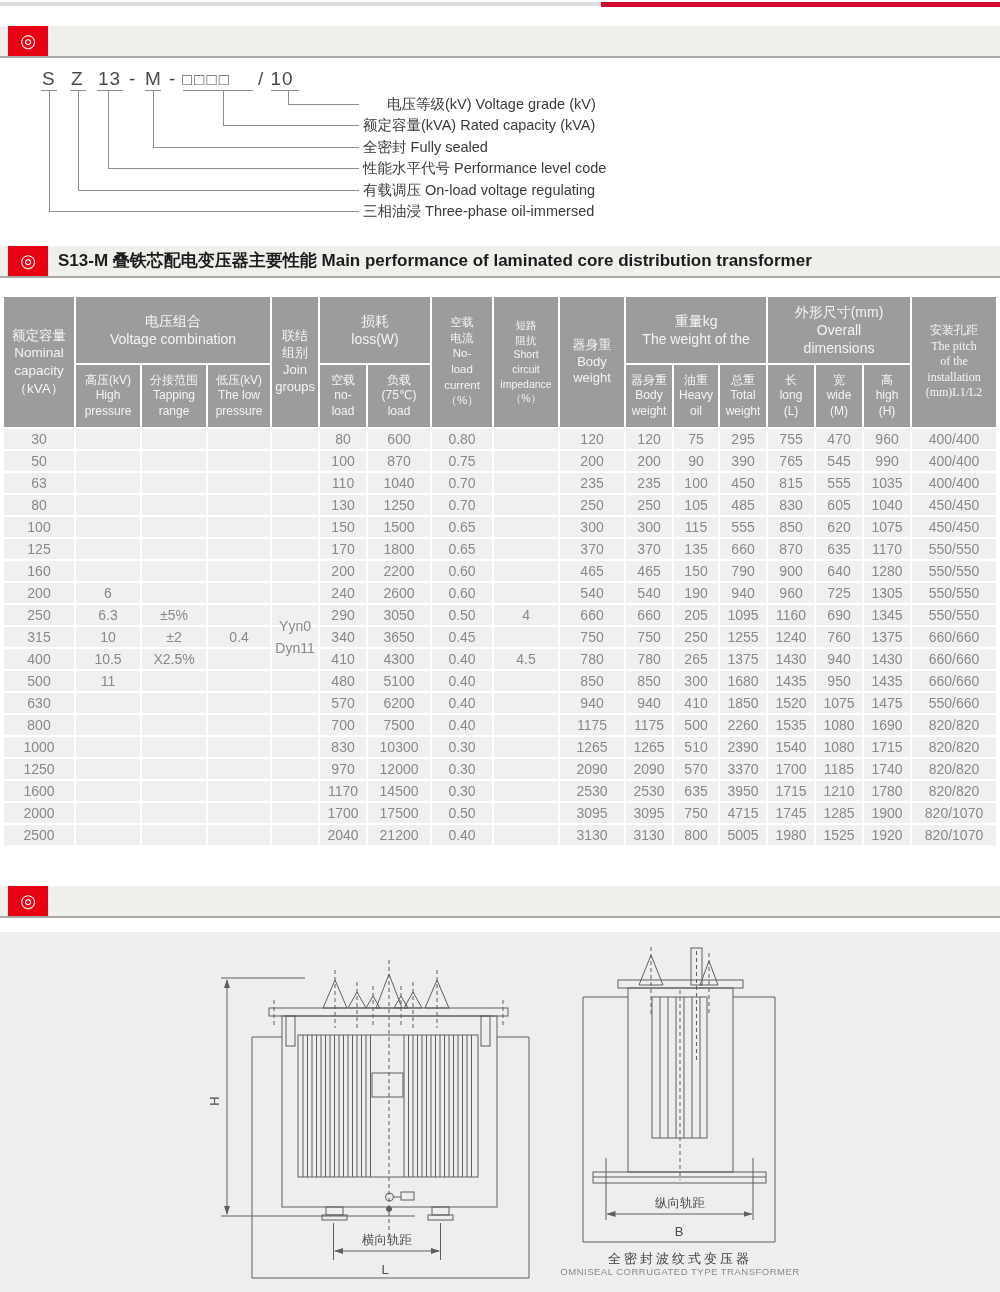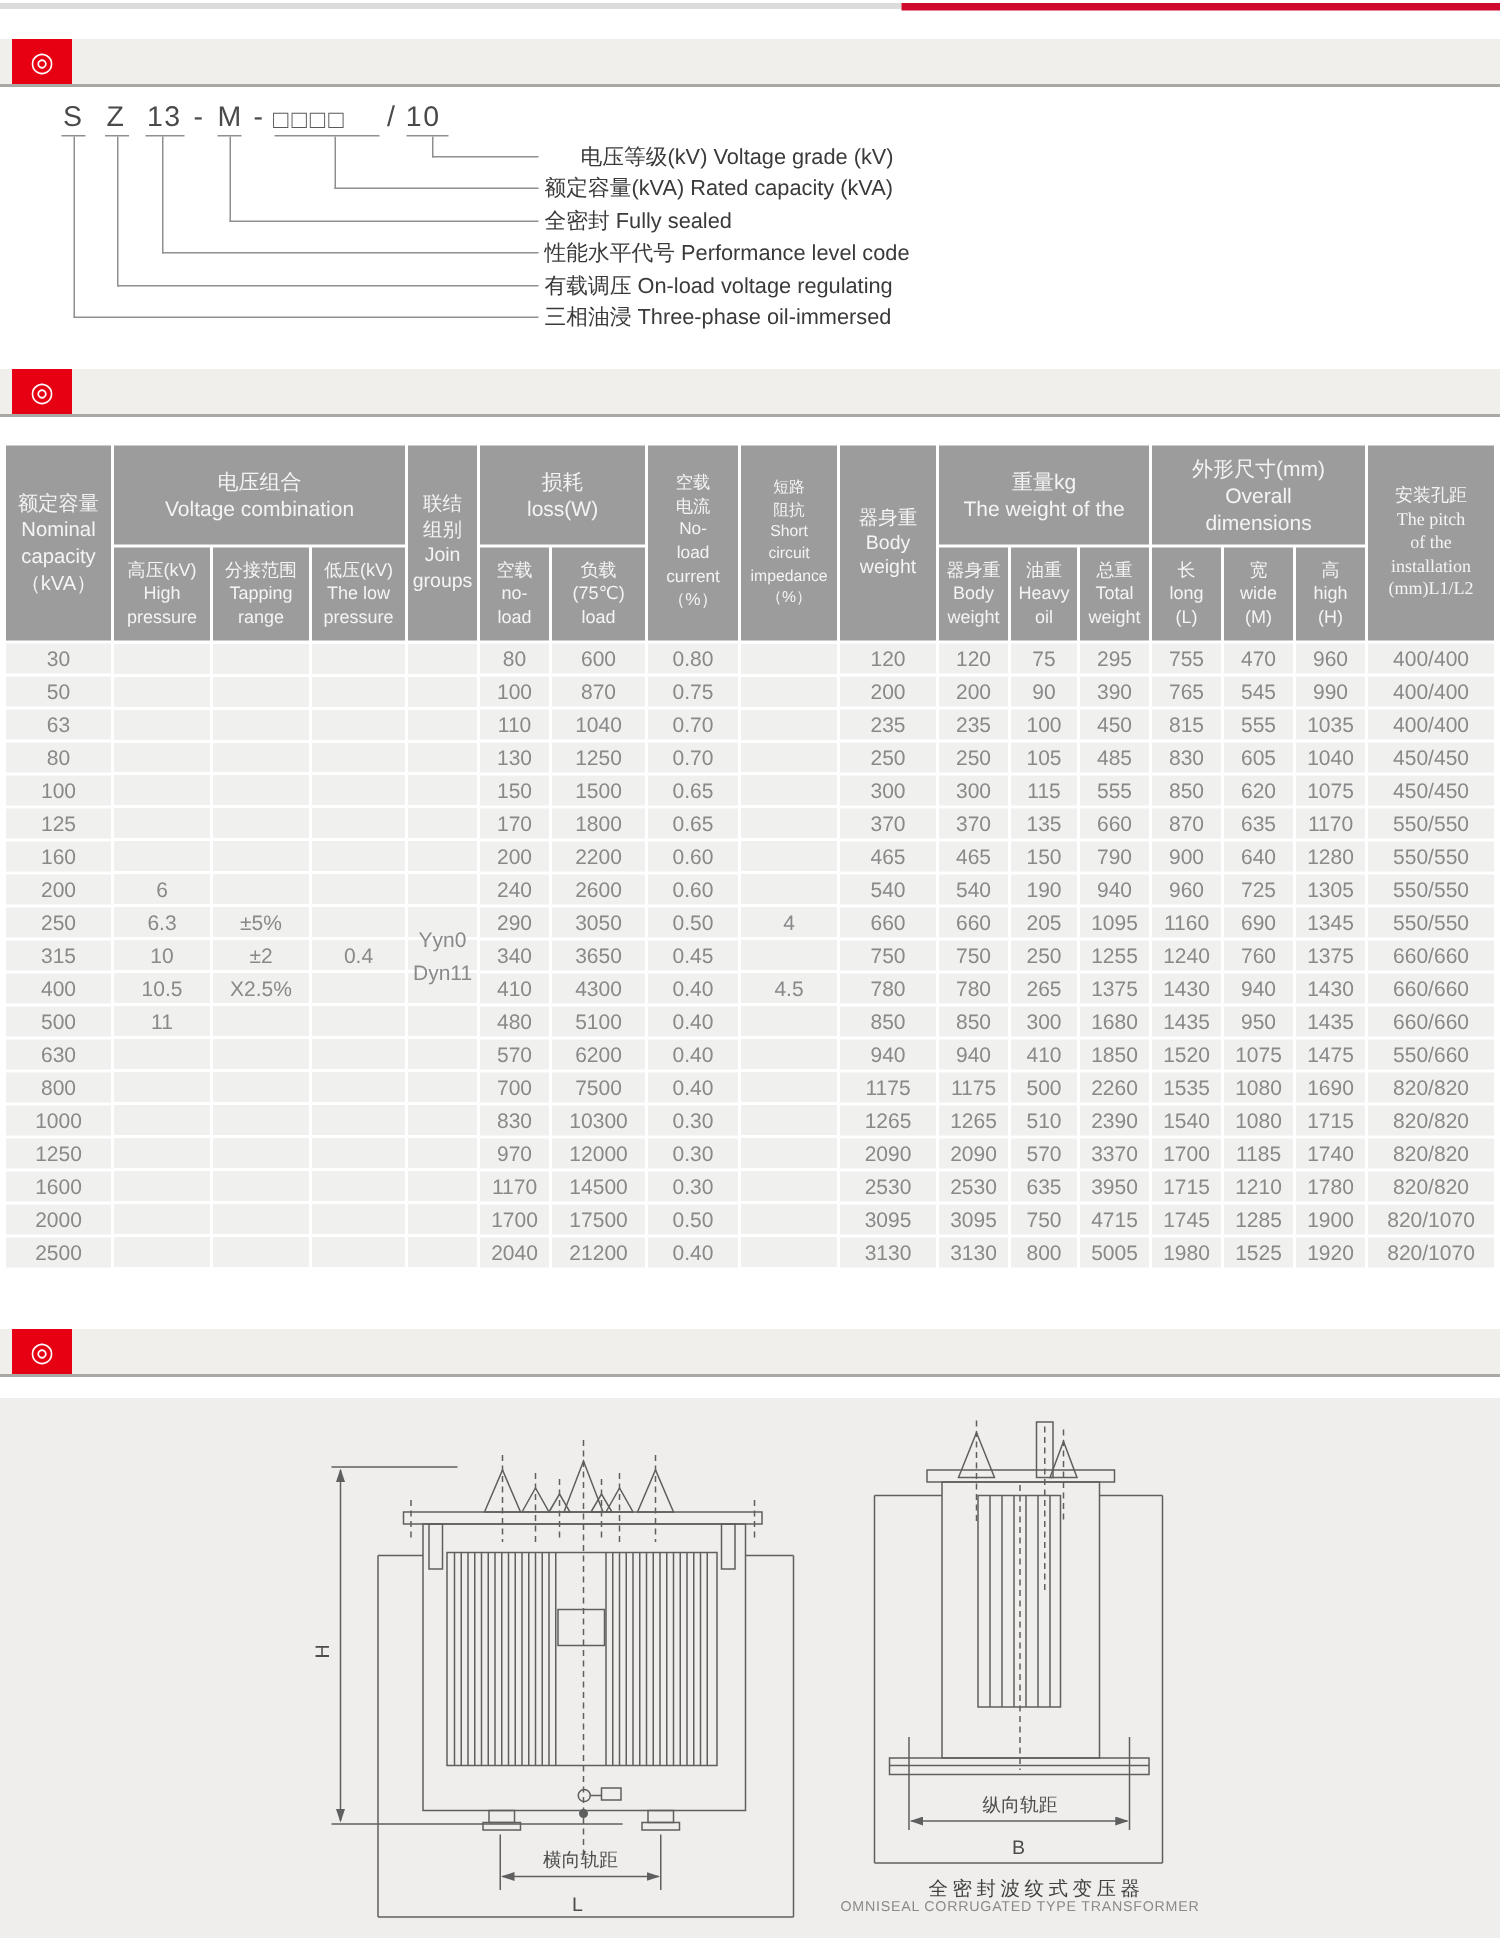--- a/index.html
+++ b/index.html
@@ -44,21 +44,21 @@
   table.perf th.bw{font-size:13px;}
   table.perf th.pitch{font-size:12px;font-family:Liberation Serif, serif;}
   table.perf td{background:#f0f0ef;color:#898989;text-align:center;vertical-align:middle;
                 padding:0;height:20px;font-size:14px;line-height:20px;}
   table.perf td.merged{white-space:pre-line;line-height:22px;vertical-align:middle;
       background:repeating-linear-gradient(to bottom,#f0f0ef 0px,#f0f0ef 20px,#ffffff 20px,#ffffff 22px);}
 
   
   .panel{left:0;top:932px;width:1000px;height:360px;background:#efeeec;}
   svg text{font-family:"Liberation Sans","DejaVu Sans",sans-serif;fill:#4c4c4c;}
-  .cap-zh{left:530px;top:1250px;width:300px;text-align:center;font-size:13px;letter-spacing:3px;color:#3f3f3f;padding-left:11px;}
+  .cap-zh{left:530px;top:1250px;width:300px;text-align:center;font-size:13px;letter-spacing:3px;color:#3f3f3f;}
   .cap-en{left:520px;top:1266px;width:320px;text-align:center;font-size:9.5px;letter-spacing:.5px;color:#8a8a8a;}
 </style>
 </head>
 <body>
 
 <div class="page">
 
   <div class="abs bar-gray"></div>
   <div class="abs bar-red"></div>
 
@@ -96,20 +96,21 @@
         <div class="mlabel">额定容量(kVA) Rated capacity (kVA)</div>
         <div class="mlabel">全密封 Fully sealed</div>
         <div class="mlabel">性能水平代号 Performance level code</div>
         <div class="mlabel">有载调压 On-load voltage regulating</div>
         <div class="mlabel">三相油浸 Three-phase oil-immersed</div>
       </div>
   </div>
 
   <div class="abs band" style="top:246px;">
     <div class="redbox">◎</div>
+    <div class="btitle">S13-M 叠铁芯配电变压器主要性能 Main performance of laminated core distribution transformer</div>
   </div>
 
   <div class="abs" style="left:2px;top:295px;">
     <table class="perf">
       <colgroup>
         <col style="width:70px">
           <col style="width:64px">
           <col style="width:64px">
           <col style="width:62px">
         <col style="width:46px">

